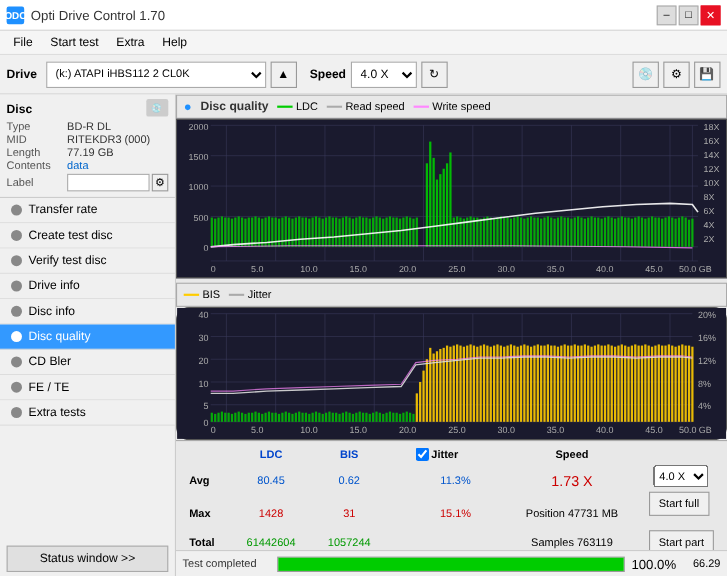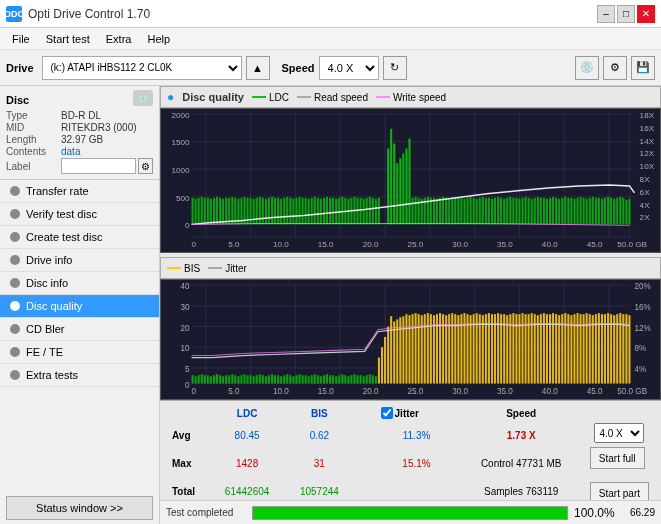--- a/index.html
+++ b/index.html
@@ -58,21 +58,21 @@
     .content { flex: 1; display: flex; flex-direction: column; background: #2b2b2b; overflow: hidden; }
     
     
     .chart-header { background: #e8e8e8; border: 1px solid #aaa; padding: 2px 6px; display: flex; align-items: center; gap: 8px; height: 22px; }
     .chart-title { font-weight: bold; font-size: 11px; color: #333; }
     .legend-item { display: flex; align-items: center; gap: 3px; font-size: 10px; }
     
     
     .chart-box { background: #1a1a2e; border: 1px solid #555; position: relative; }
     .chart-box.top { flex: 1.1; }
-    .chart-box.bottom { flex: 1; }
+    .chart-box.bottom { flex: 1; border-radius: 12px; }
     
     
     .stats-area { background: #e8e8e8; border-top: 1px solid #aaa; padding: 3px 6px; height: 100px; }
     .stats-table { width: 100%; font-size: 10px; }
     .stats-table td { text-align: center; padding: 1px 4px; }
     .stats-label { text-align: left !important; font-weight: bold; }
     
     .start-btn { height: 22px; background: #f0f0f0; border: 1px solid #999; font-size: 10px; cursor: pointer; padding: 0 8px; white-space: nowrap; }
     
     
@@ -137,44 +137,44 @@
       <div class="disc-row">
         <span class="disc-key">Type</span>
         <span class="disc-val">BD-R DL</span>
       </div>
       <div class="disc-row">
         <span class="disc-key">MID</span>
         <span class="disc-val">RITEKDR3 (000)</span>
       </div>
       <div class="disc-row">
         <span class="disc-key">Length</span>
-        <span class="disc-val">32.97 GB</span>
+        <span class="disc-val">77.19 GB</span>
       </div>
       <div class="disc-row">
         <span class="disc-key">Contents</span>
         <span class="disc-val blue">data</span>
       </div>
       <div class="disc-row" style="align-items:center">
         <span class="disc-key">Label</span>
         <input class="label-input" type="text" style="">
         <button class="label-btn">⚙</button>
       </div>
     </div>
 
     <div class="nav-item">
       <div class="nav-dot"></div>
       <span>Transfer rate</span>
     </div>
     <div class="nav-item">
       <div class="nav-dot"></div>
+      <span>Create test disc</span>
+    </div>
+    <div class="nav-item">
+      <div class="nav-dot"></div>
       <span>Verify test disc</span>
-    </div>
-    <div class="nav-item">
-      <div class="nav-dot"></div>
-      <span>Create test disc</span>
     </div>
     <div class="nav-item">
       <div class="nav-dot"></div>
       <span>Drive info</span>
     </div>
     <div class="nav-item">
       <div class="nav-dot"></div>
       <span>Disc info</span>
     </div>
     <div class="nav-item active">
@@ -647,37 +647,37 @@
             <td style="width:50px;"></td>
           </tr>
         </thead>
         <tbody>
           <tr>
             <td class="stats-label">Avg</td>
             <td style="text-align:center; color:#0055cc; font-size:10px;">80.45</td>
             <td style="text-align:center; color:#0055cc; font-size:10px;">0.62</td>
             <td></td>
             <td style="text-align:center; color:#0055cc; font-size:10px;">11.3%</td>
-            <td style="color:#cc0000; font-weight:bold; font-size:10px;">1.73 X</td>
+            <td style="color:#cc0000; font-weight:normal; font-size:13px;">1.73 X</td>
             <td rowspan="3" style="vertical-align:top; padding-left:4px;">
               <select style="width:50px; height:20px; font-size:10px; margin-bottom:2px;"><option>4.0 X</option></select>
               <br>
               <button class="start-btn" style="margin-top:2px; display:block;">Start full</button>
               <br>
               <button class="start-btn" style="margin-top:2px; display:block;">Start part</button>
             </td>
           </tr>
           <tr>
             <td class="stats-label">Max</td>
             <td style="text-align:center; color:#cc0000; font-size:10px;">1428</td>
             <td style="text-align:center; color:#cc0000; font-size:10px;">31</td>
             <td></td>
             <td style="text-align:center; color:#cc0000; font-size:10px;">15.1%</td>
             <td style="font-size:10px;">
-              <span>Control</span> <span>47731 MB</span>
+              <span>Position</span> <span>47731 MB</span>
             </td>
           </tr>
           <tr>
             <td class="stats-label">Total</td>
             <td style="text-align:center; color:#009900; font-size:10px;">61442604</td>
             <td style="text-align:center; color:#009900; font-size:10px;">1057244</td>
             <td></td>
             <td></td>
             <td style="font-size:10px;">
               <span>Samples</span> <span>763119</span>

